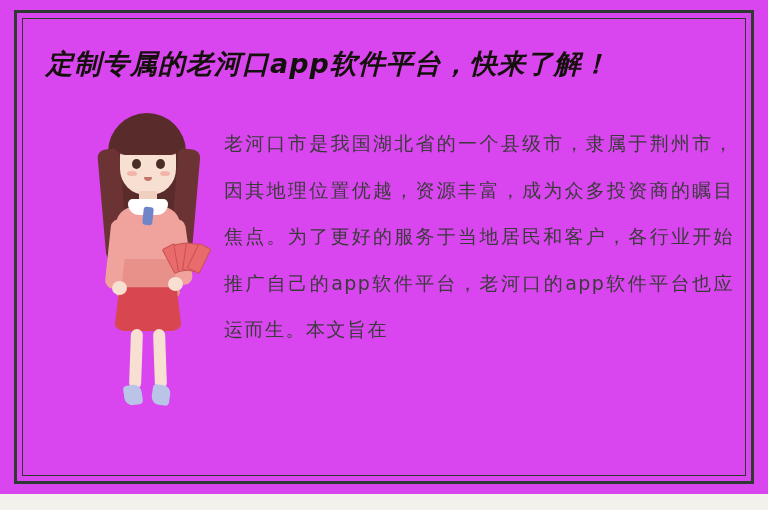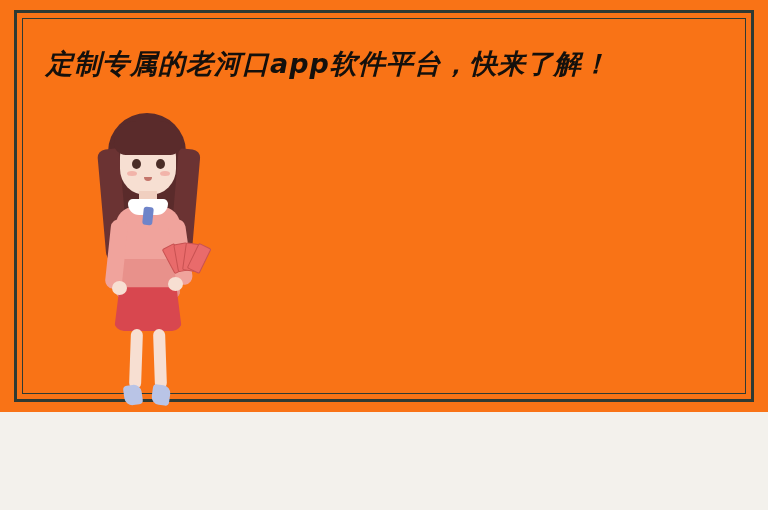--- a/index.html
+++ b/index.html
@@ -9,22 +9,22 @@
   body {
     width: 768px;
     height: 510px;
     background: #f3f1ec;
     font-family: "Liberation Sans", sans-serif;
     overflow: hidden;
   }
   .page {
     position: relative;
     width: 768px;
-    height: 412px;
-    background: #f97316;
+    height: 494px;
+    background: #d946ef;
     box-sizing: border-box;
   }
   
   .frame-outer {
     position: absolute;
     left: 14px;
     top: 10px;
     right: 14px;
     bottom: 10px;
     border: 3px solid #2f3a33;
@@ -239,16 +239,17 @@
           <div class="card c4"></div>
         </div>
         <div class="ill-part hand-l"></div>
         <div class="ill-part hand-r"></div>
         <div class="ill-part leg l"></div>
         <div class="ill-part leg r"></div>
         <div class="ill-part shoe l"></div>
         <div class="ill-part shoe r"></div>
       </div>
 
+      <p class="article-text">老河口市是我国湖北省的一个县级市，隶属于荆州市，因其地理位置优越，资源丰富，成为众多投资商的瞩目焦点。为了更好的服务于当地居民和客户，各行业开始推广自己的app软件平台，老河口的app软件平台也应运而生。本文旨在</p>
 
     </div>
   </div>
 </div>
 
 </body></html>

